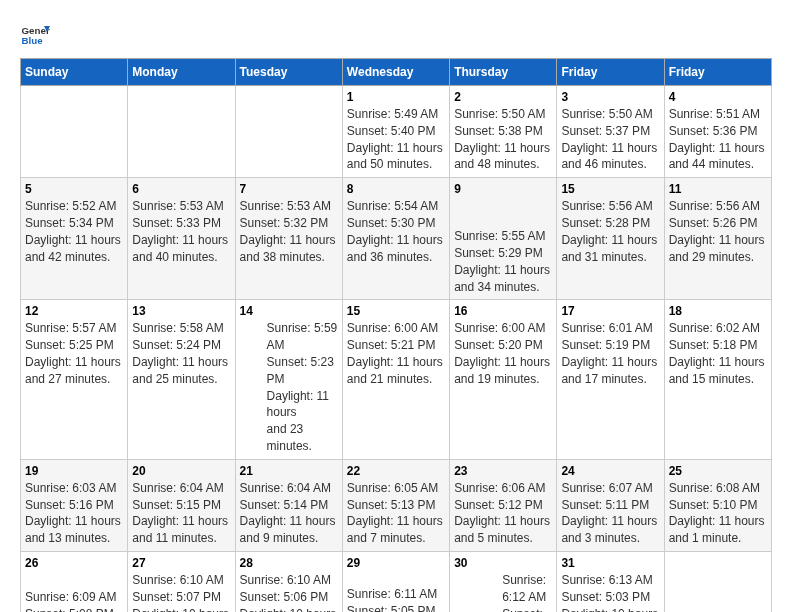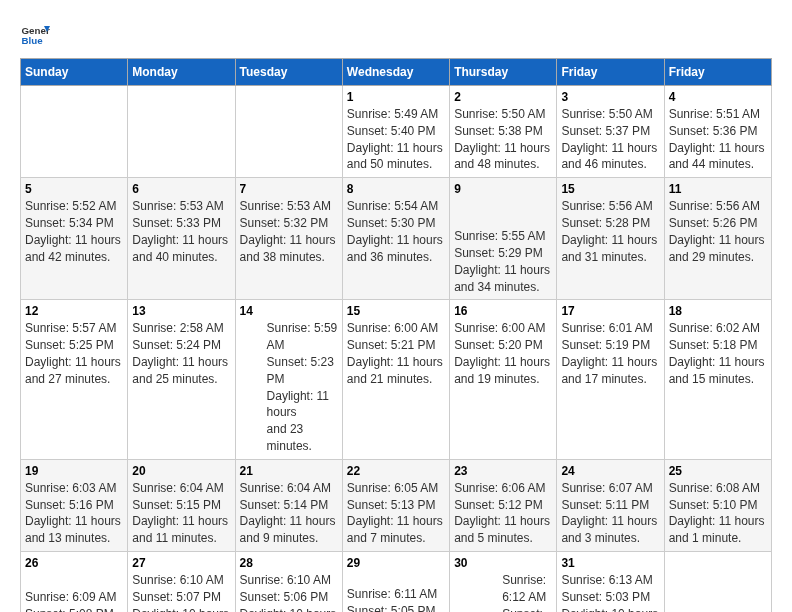--- a/index.html
+++ b/index.html
@@ -192,21 +192,21 @@
       <tr>
         <td>
           <span class="day-number">12</span>
           <div class="day-info" style="white-space: pre-line;">Sunrise: 5:57 AM
 Sunset: 5:25 PM
 Daylight: 11 hours
 and 27 minutes.</div>
         </td>
         <td>
           <span class="day-number">13</span>
-          <div class="day-info" style="white-space: pre-line;">Sunrise: 2:58 AM
+          <div class="day-info" style="white-space: pre-line;">Sunrise: 5:58 AM
 Sunset: 5:24 PM
 Daylight: 11 hours
 and 25 minutes.</div>
         </td>
         <td>
           <span class="day-number">14</span>
           <div class="day-info" style="white-space: pre-line; margin-left: 27px;">Sunrise: 5:59 AM
 Sunset: 5:23 PM
 Daylight: 11 hours
 and 23 minutes.</div>

